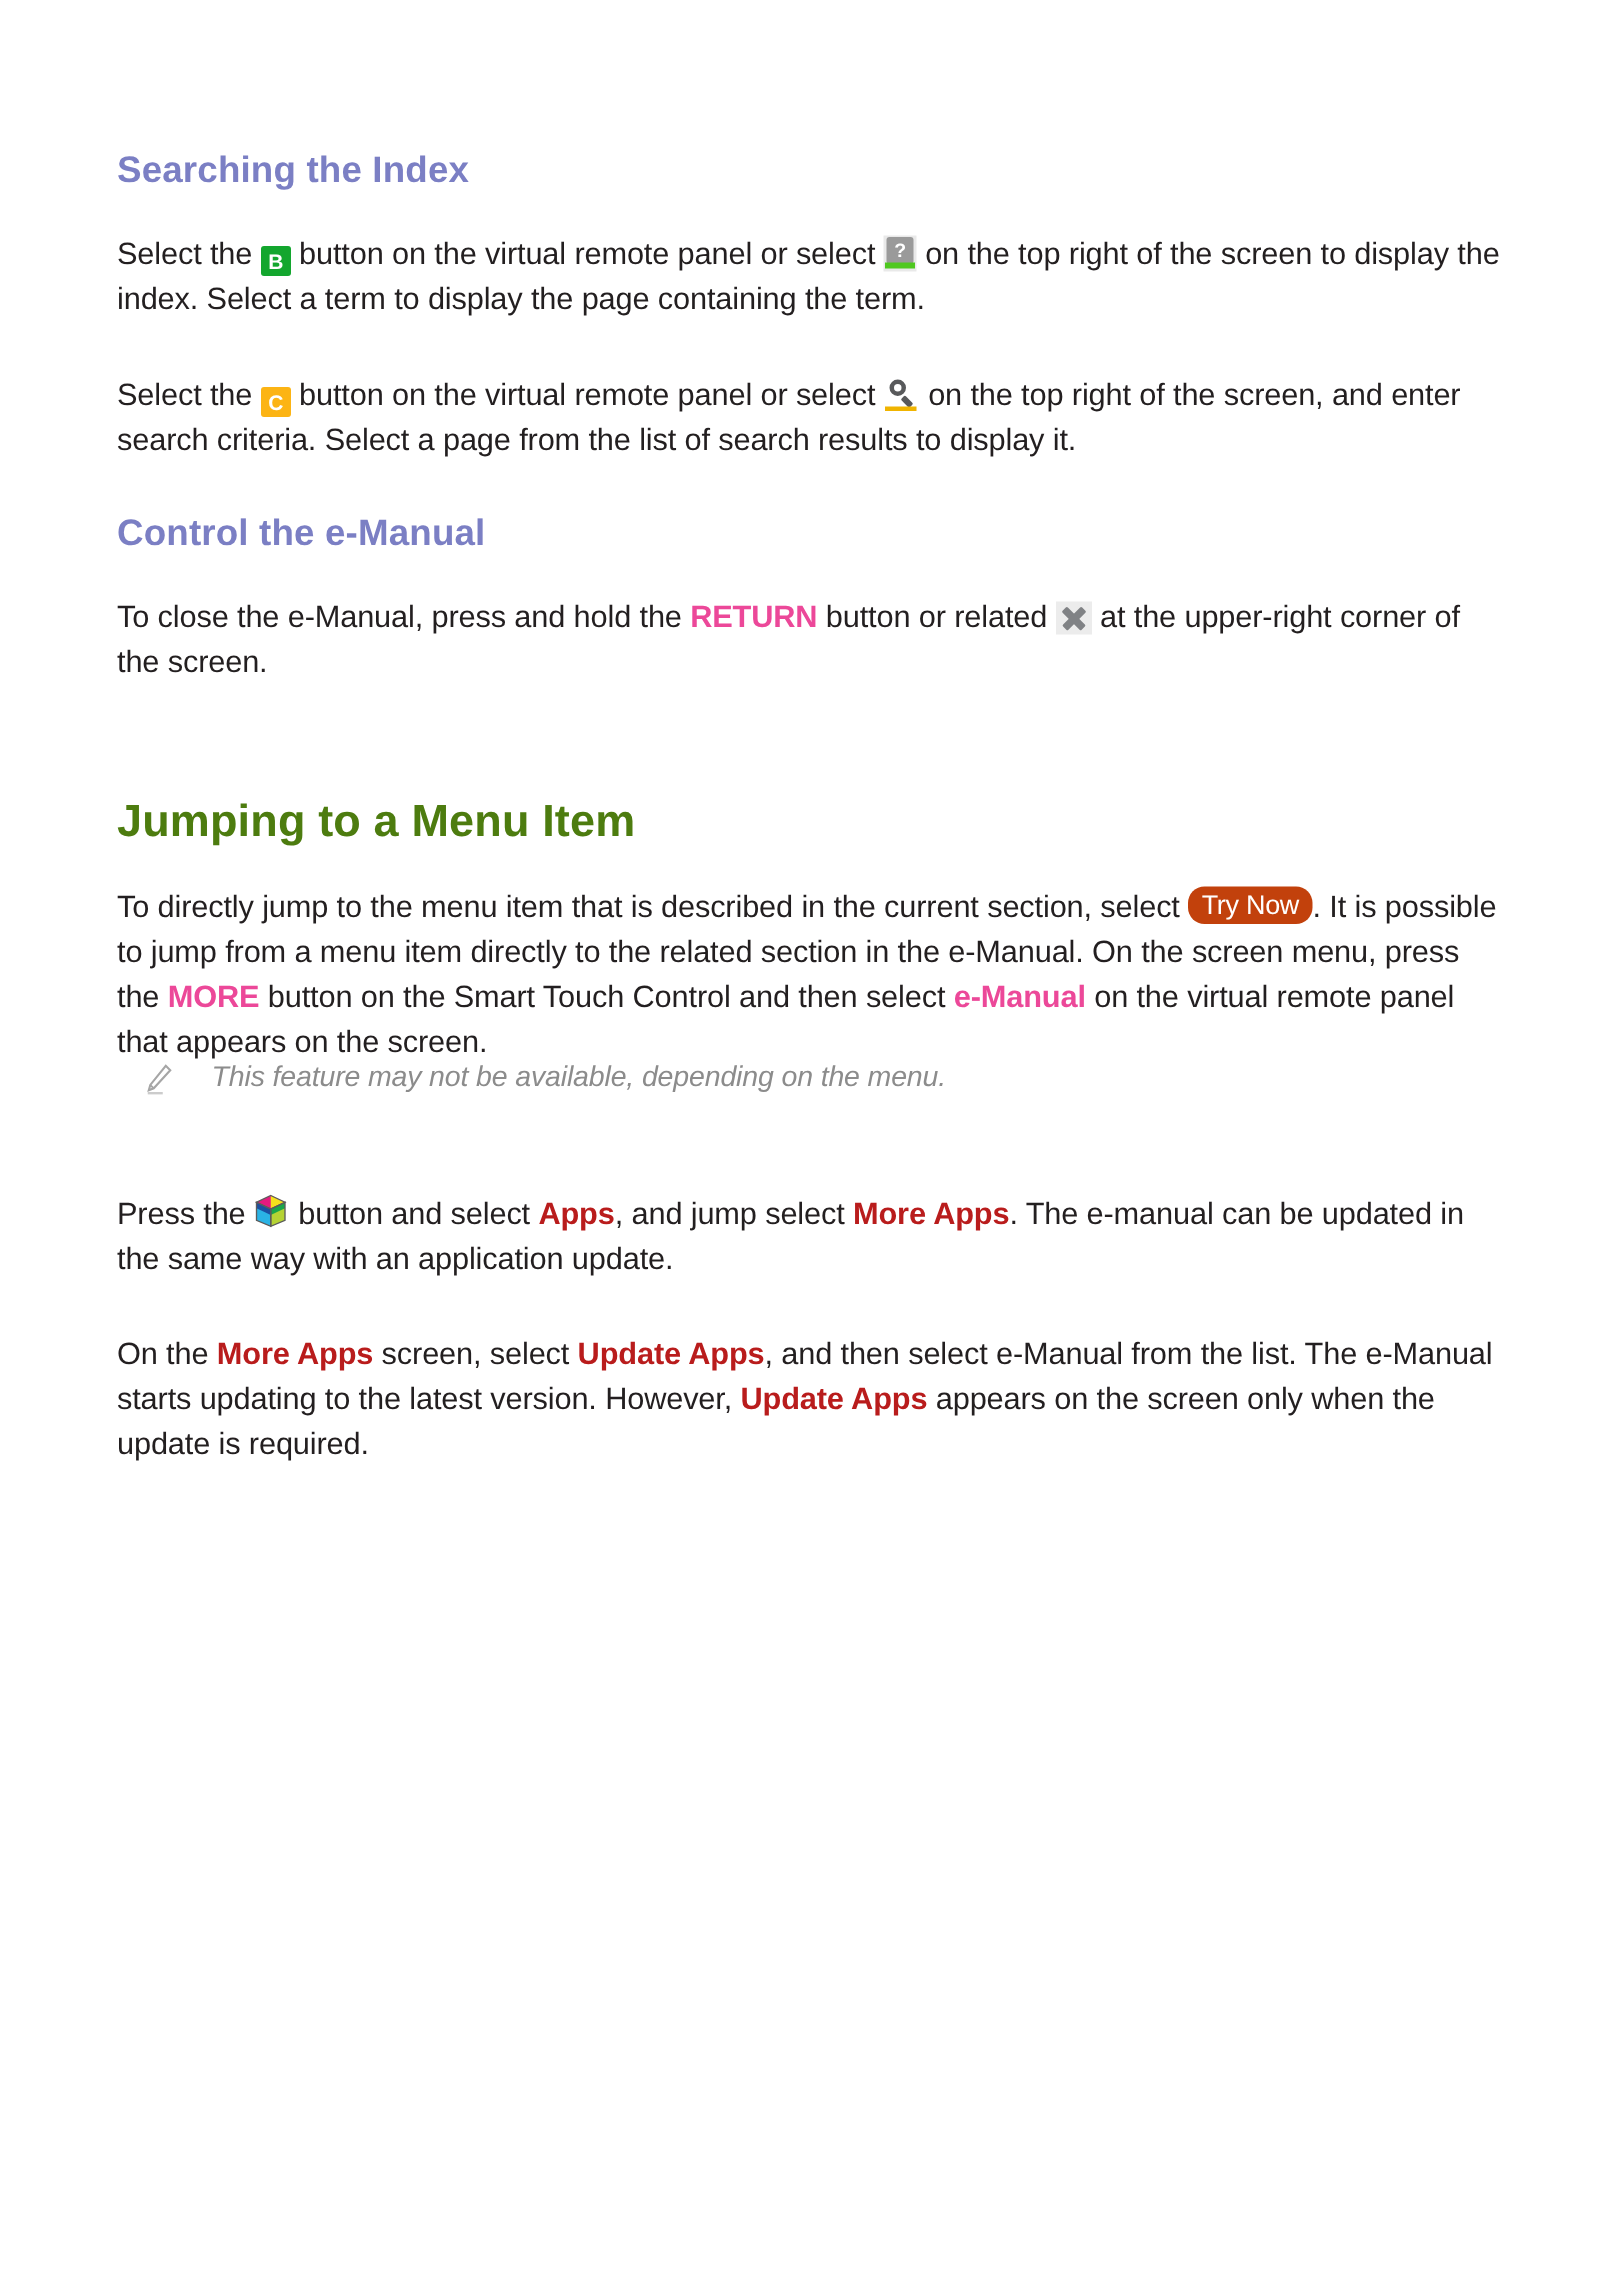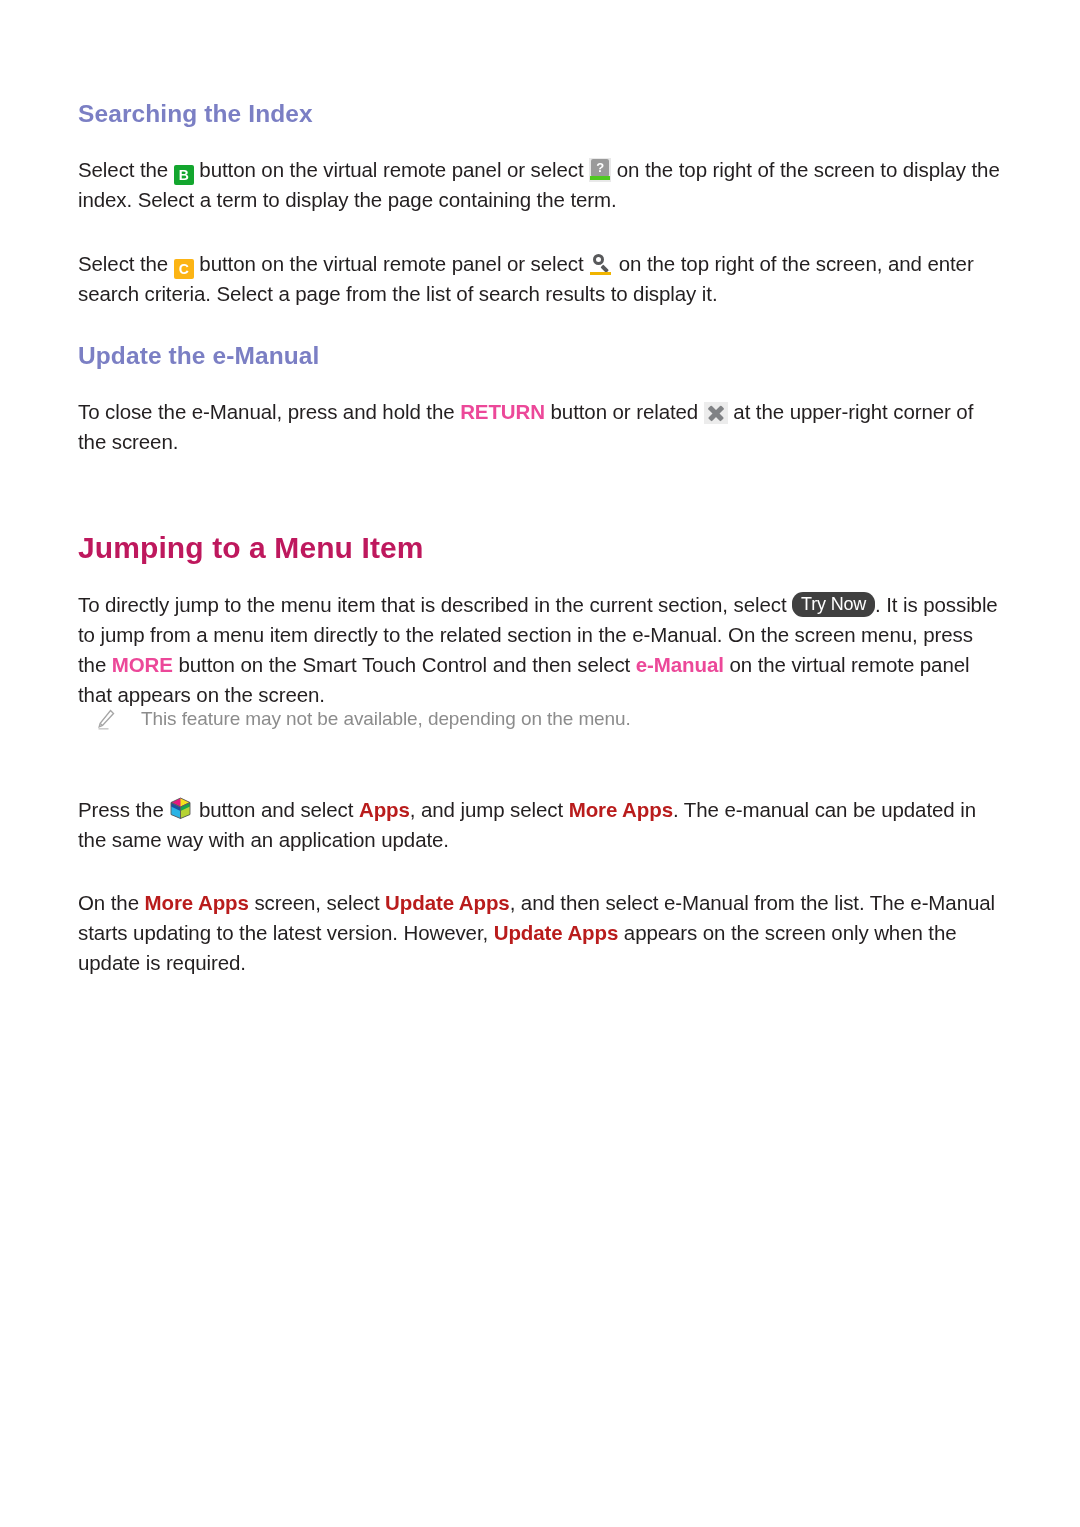--- a/index.html
+++ b/index.html
@@ -30,21 +30,21 @@
     font-size: 24.5px;
     font-weight: bold;
     color: #7b7fc4;
     margin: 0 0 27px 0;
     letter-spacing: 0.1px;
     line-height: 1.1;
   }
   h1.main-heading {
     font-size: 30px;
     font-weight: bold;
-    color: #be185d;
+    color: #4d7c0f;
     margin: 0 0 26px 0;
     letter-spacing: 0.1px;
     line-height: 1.1;
   }
 
   p.body-text {
     font-size: 20.5px;
     line-height: 30px;
     margin: 0 0 34px 0;
     color: #231f20;
@@ -59,21 +59,21 @@
   .link-teal {
     color: #ec4899;
     font-weight: bold;
   }
   .link-blue {
     color: #b91c1c;
     font-weight: bold;
   }
   .badge-trynow {
     display: inline-block;
-    background: #404040;
+    background: #c2410c;
     color: #ffffff;
     font-size: 18px;
     line-height: 22px;
     padding: 1px 9px 2px 9px;
     border-radius: 11px;
     vertical-align: 2px;
     font-weight: normal;
     letter-spacing: -0.2px;
   }
 
@@ -196,39 +196,40 @@
     flex: 0 0 26px;
     padding-top: 4px;
   }
   .note-icon svg { display: block; }
   .note-text {
     font-size: 19px;
     line-height: 28px;
     color: #8c8c8c;
     margin-left: 19px;
     letter-spacing: -0.1px;
+    font-style: italic;
   }
 </style>
 </head>
 <body>
 
 <div class="page">
 
   <h2 class="sub-heading">Searching the Index</h2>
 
   <p class="body-text">
     <span>Select the </span><span class="chip chip-b">B</span><span> button on the virtual remote panel or select </span><span class="icon-inline icon-index"><span class="nb"></span><span class="bar"></span></span><span> on the top right of the screen to display the index. Select a term to display the page containing the term.</span>
   </p>
 
 
   <p class="body-text">
     <span>Select the </span><span class="chip chip-c">C</span><span> button on the virtual remote panel or select </span><span class="icon-inline icon-search"><span class="glass"></span><span class="handle"></span><span class="bar"></span></span><span> on the top right of the screen, and enter search criteria. Select a page from the list of search results to display it.</span>
   </p>
 
-  <h2 class="sub-heading">Update the e-Manual</h2>
+  <h2 class="sub-heading">Control the e-Manual</h2>
 
   <p class="body-text">
     <span>To close the e-Manual, press and hold the </span><span class="link-teal">RETURN</span><span> button or related </span><span class="icon-inline icon-close"></span><span> at the upper-right corner of the screen.</span>
   </p>
 
   <div class="sec-gap-xl"></div>
 
   <h1 class="main-heading">Jumping to a Menu Item</h1>
 
   <p class="body-text body-tight">

